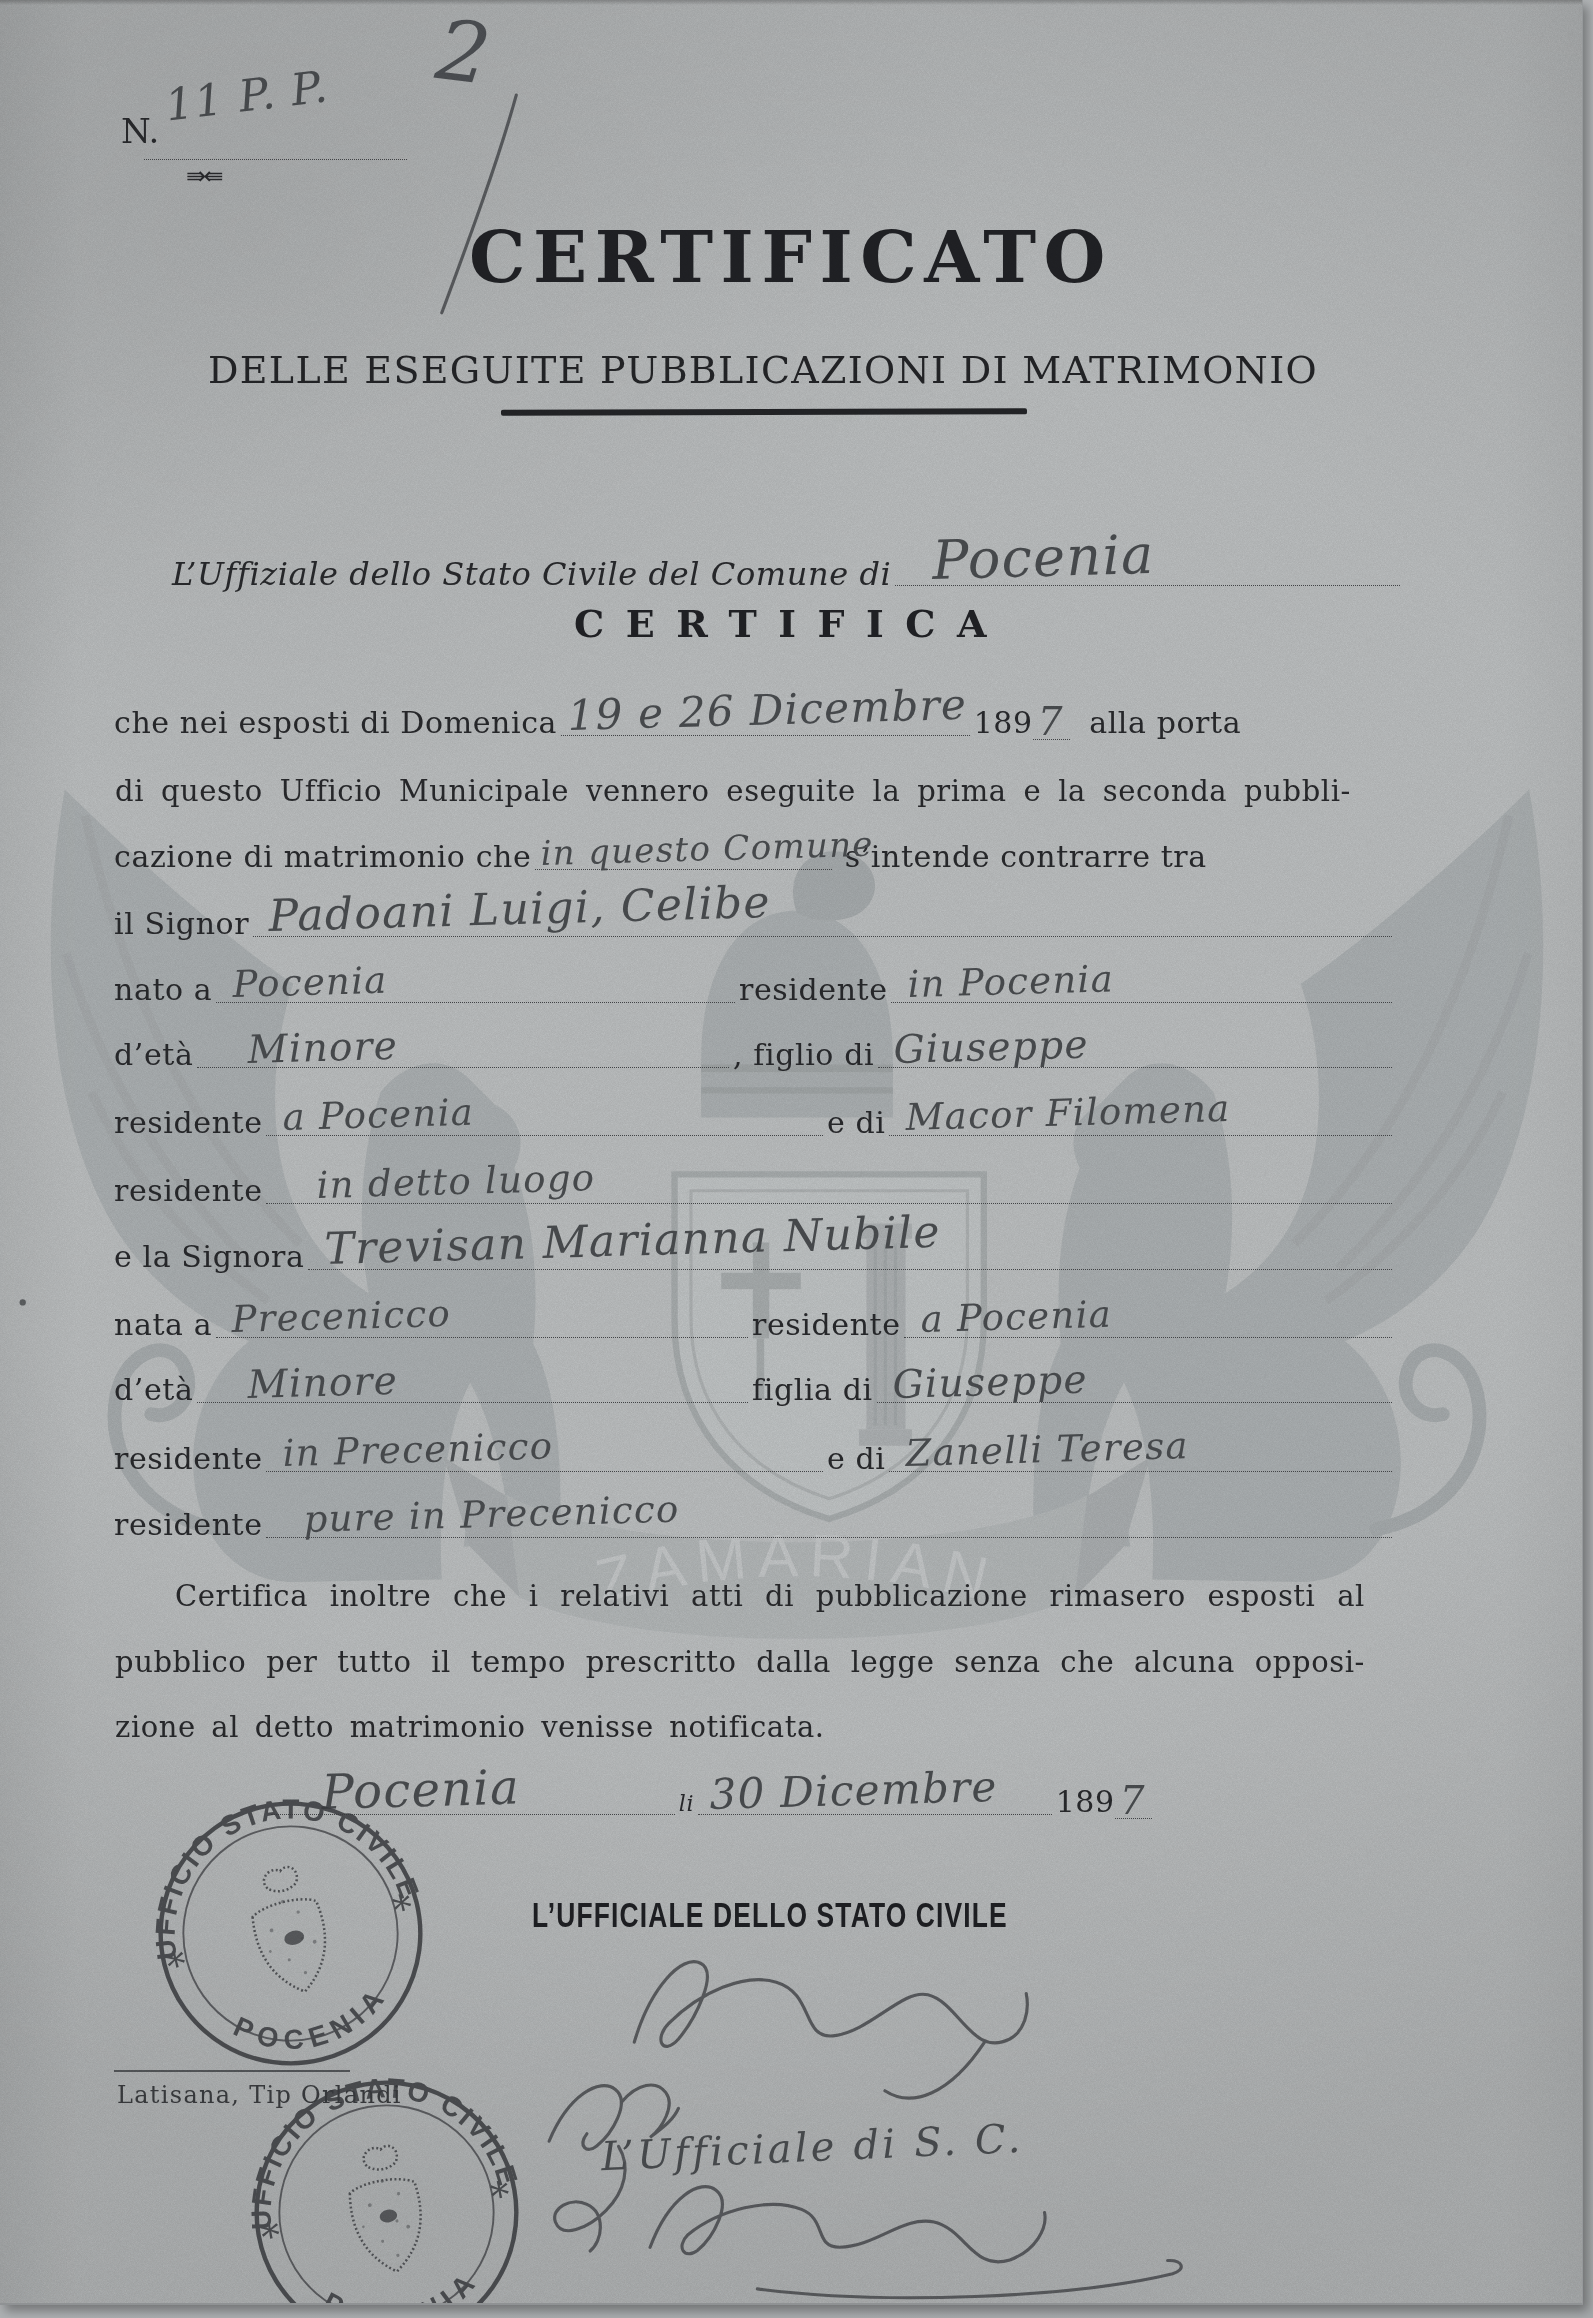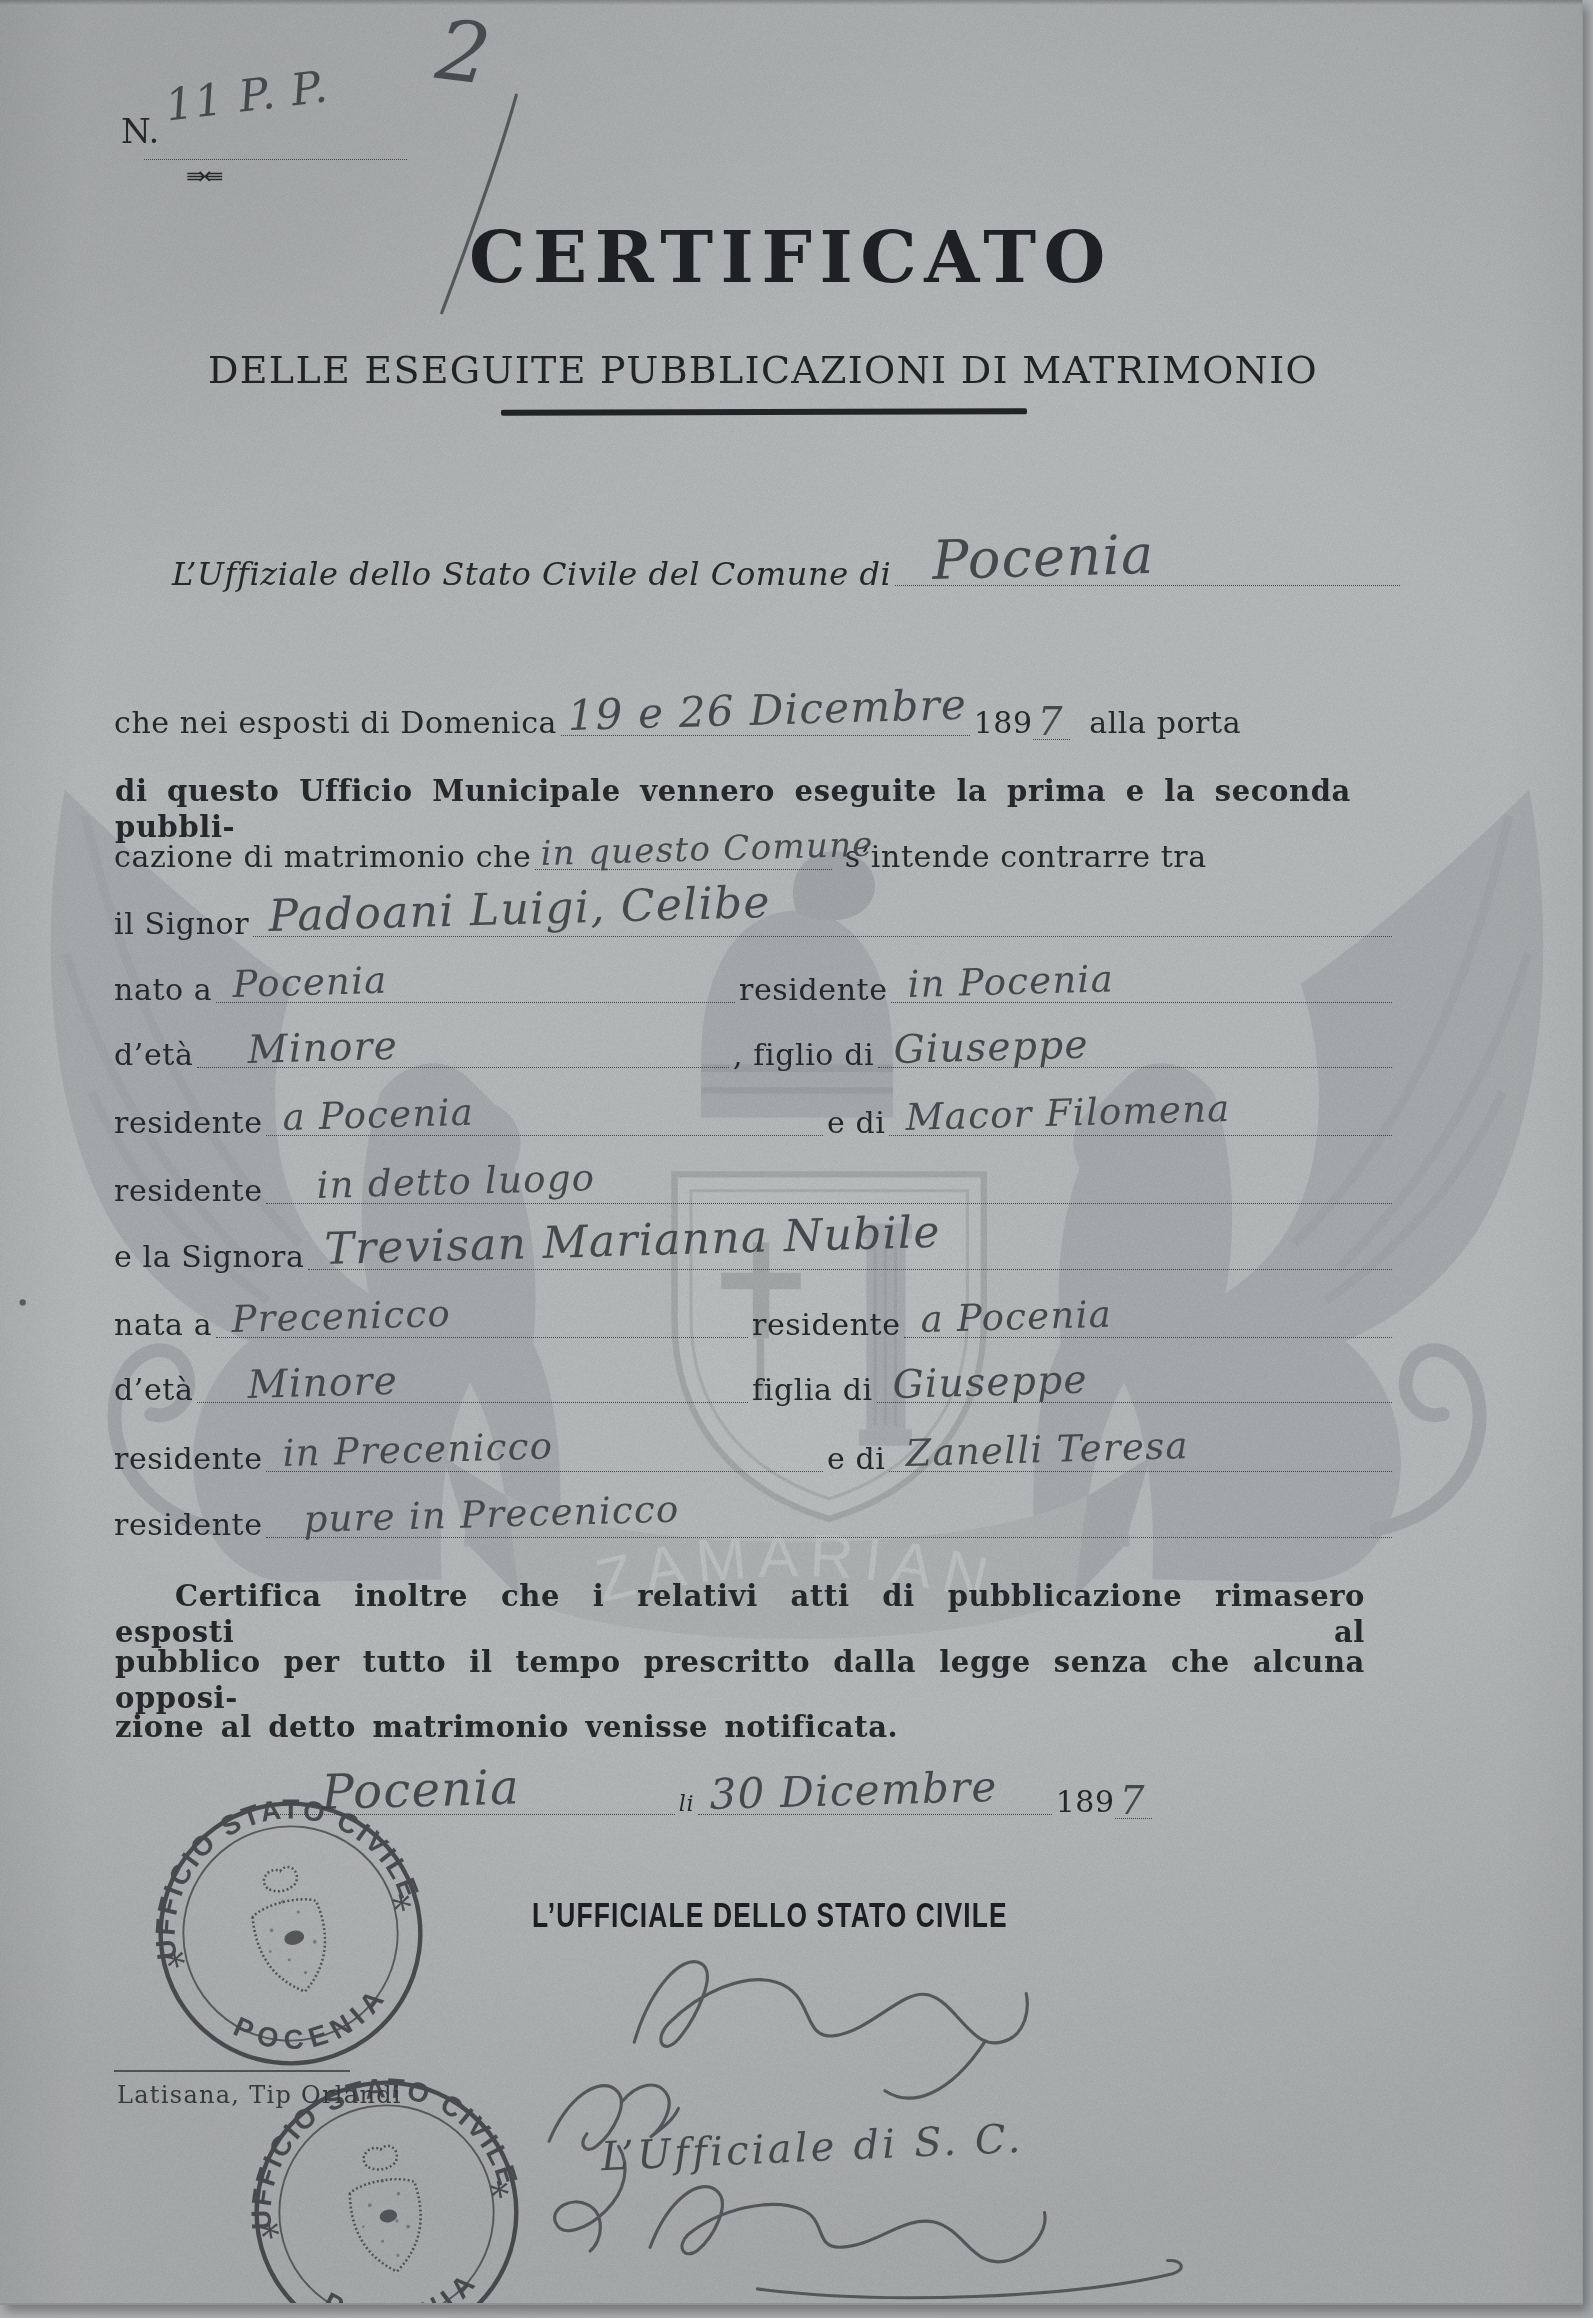--- a/index.html
+++ b/index.html
@@ -22,21 +22,21 @@
     letter-spacing:0.6px;white-space:nowrap;padding-bottom:7.6px;}
   .pri{font-family:"DejaVu Serif",serif;font-style:italic;font-size:32px;line-height:1;
     color:#2b2c2f;letter-spacing:0.6px;white-space:nowrap;padding-bottom:6.3px;}
   .row{position:absolute;left:114px;right:186px;display:flex;align-items:flex-end;height:71px;}
   .half{display:flex;align-items:flex-end;}
   .fill{flex:1 1 auto;position:relative;border-bottom:1.9px dotted #4a4c4f;
     margin:0 3.8px 10px 3.8px;height:0;}
   .fw{flex:0 0 auto;}
   .pline{position:absolute;left:115px;width:1250px;font-family:"DejaVu Serif",serif;
     font-size:29px;line-height:1.25;color:#2b2c2f;letter-spacing:0.6px;word-spacing:5.7px;
-    text-align:justify;text-align-last:justify;font-weight:bold;}
+    text-align:justify;text-align-last:justify;}
   .plain{text-align:left;text-align-last:left;}
 
   
   .hw{position:absolute;left:16.4px;bottom:1.3px;font-family:"DejaVu Serif",serif;
     font-style:italic;color:#4e5154;white-space:nowrap;line-height:.85;
     letter-spacing:1.3px;transform:rotate(-1.6deg);transform-origin:left bottom;}
   .h54{font-size:34px}.h58{font-size:37px}.h62{font-size:39px}
   .h66{font-size:42px}.h70{font-size:44px}.h76{font-size:48px}
   .hwyear{font-family:"DejaVu Serif",serif;font-style:italic;font-size:39px;line-height:.8;
     color:#4e5154;border-bottom:1.9px dotted #4a4c4f;padding:0 7.6px 1.3px 5px;margin-bottom:6.3px;}
@@ -147,20 +147,21 @@
   <div class="subtitle">DELLE ESEGUITE PUBBLICAZIONI DI MATRIMONIO</div>
   <div class="trule"></div>
 
   <div class="orow">
     <span class="pri">L’Uffiziale dello Stato Civile del Comune di</span>
     <span class="fill">
           <span class="hw" style="font-size:54px;left:38px">Pocenia</span>
         </span>
   </div>
 
+  <div class="cert">CERTIFICA</div>
 
   <div class="row" style="top:675px">
     <span class="pr">che nei esposti di Domenica</span>
     <span class="fill fw" style="width:409px">
           <span class="hw h66" style="left:7.6px">19 e 26 Dicembre</span>
         </span>
     <span class="pr">189</span>
     <span class="hwyear">7</span>
     <span class="pr" style="margin-left:19px">alla porta</span>
   </div>

